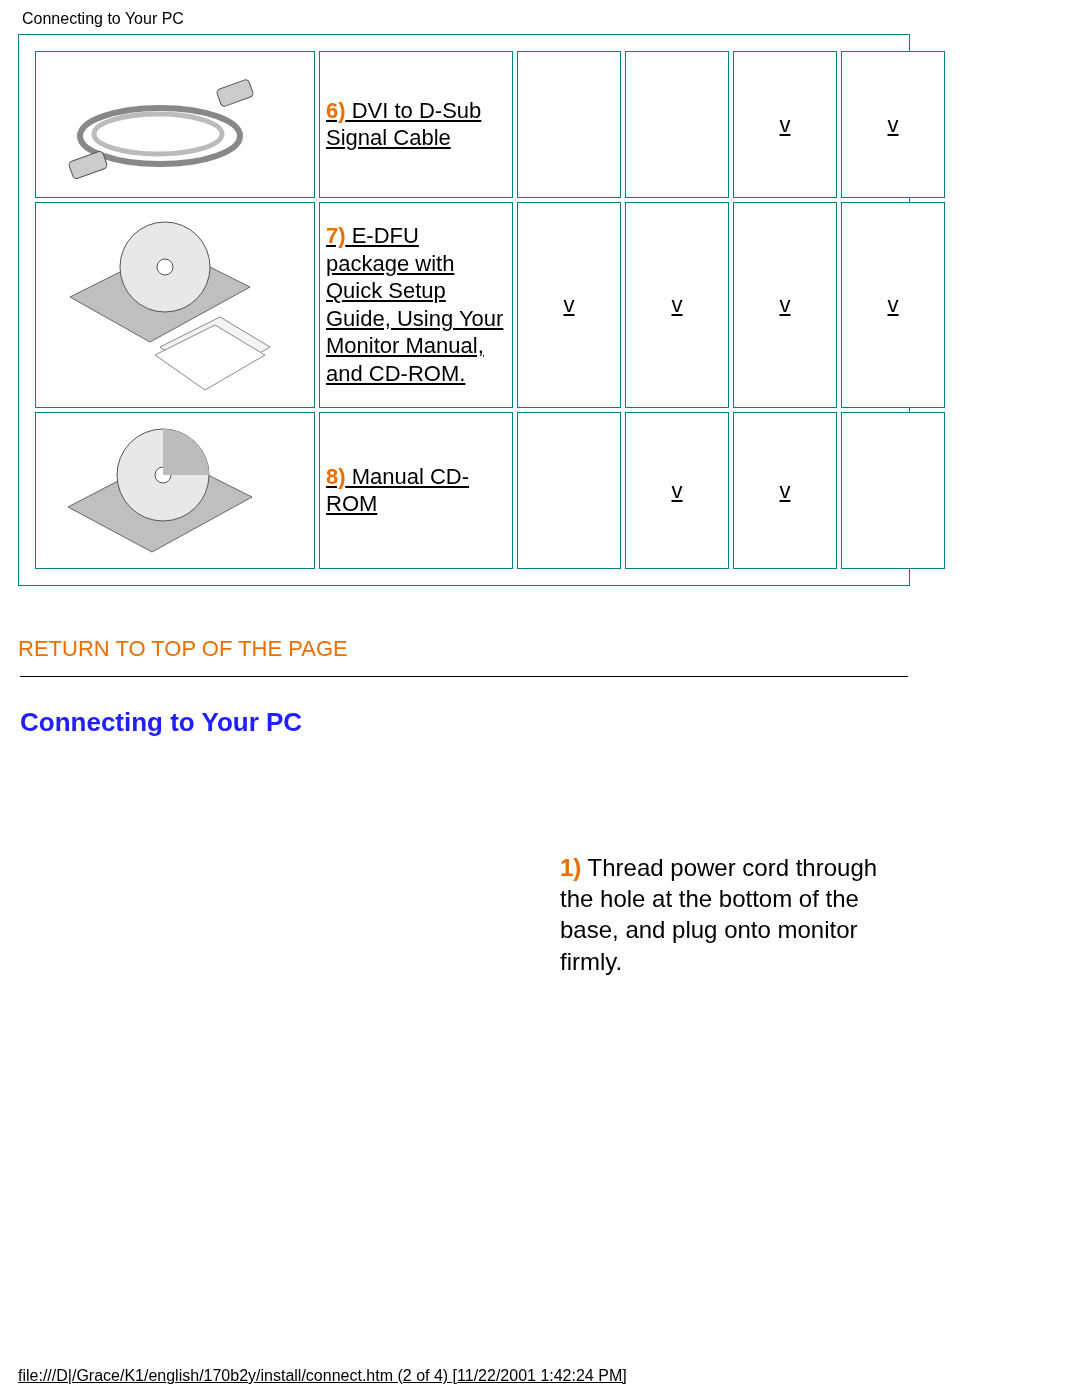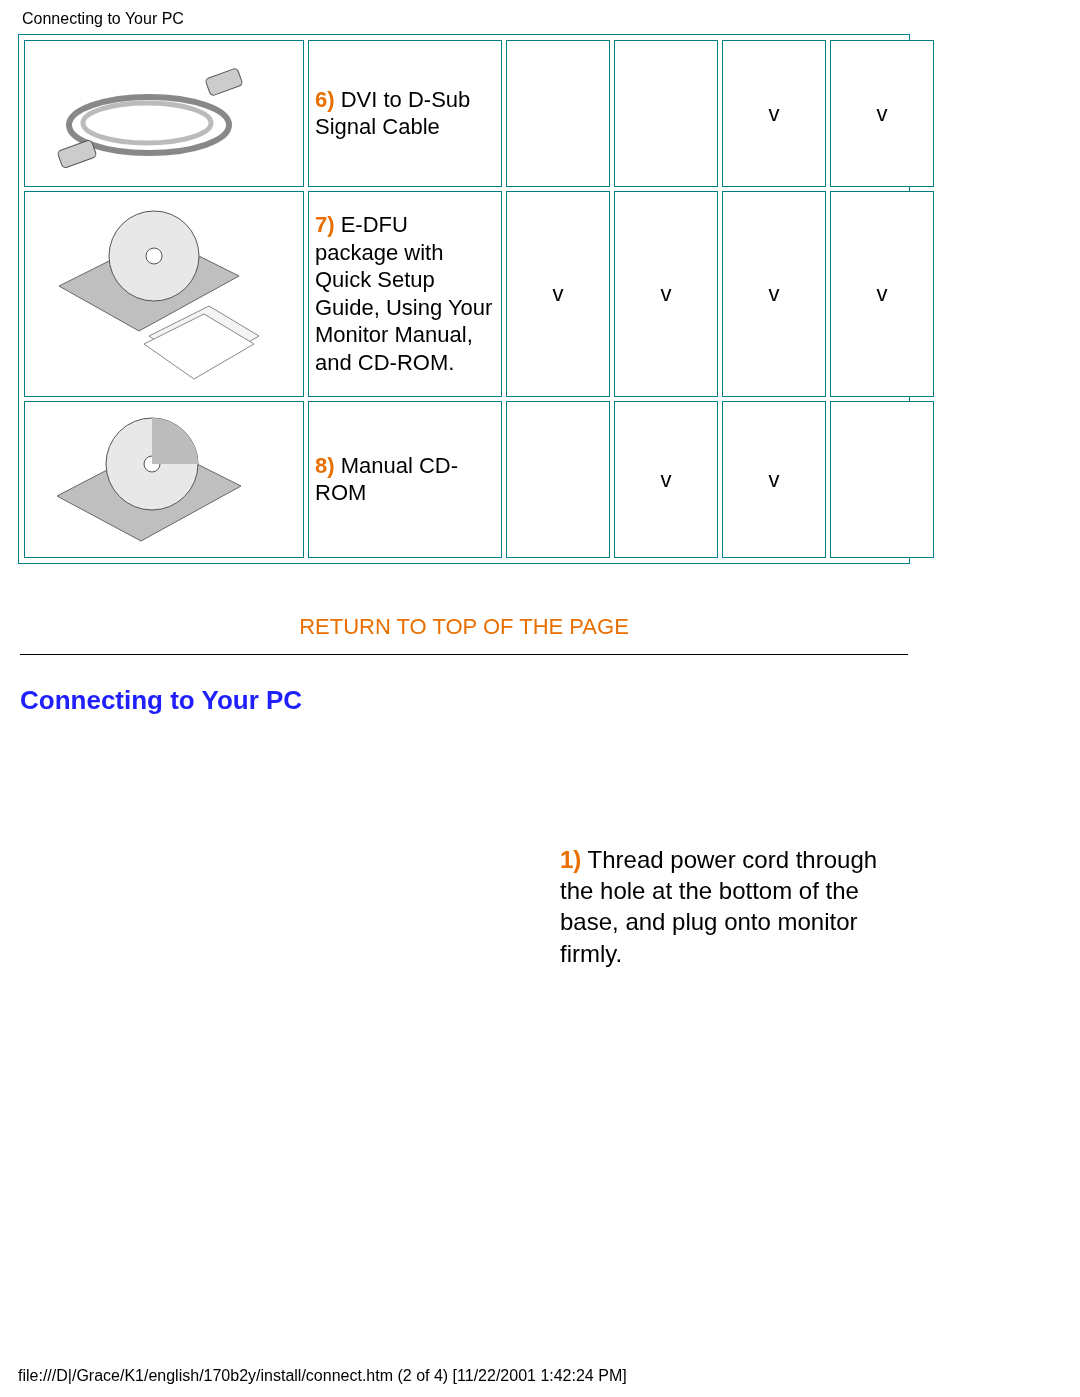--- a/index.html
+++ b/index.html
@@ -16,22 +16,23 @@
     box-sizing: border-box;
     padding: 10px 28px 20px 18px;
     position: relative;
   }
   .header-text {
     font-size: 16px;
     margin: 0 0 6px 4px;
   }
   .outer-wrap {
     border: 1px solid teal;
-    padding: 1px;
+    padding: 12px;
     box-sizing: border-box;
+    text-decoration: underline;
   }
   table.items {
     border-collapse: separate;
     border-spacing: 4px;
     width: 100%;
     table-layout: fixed;
   }
   table.items td {
     border: 1px solid teal;
     vertical-align: middle;
@@ -51,21 +52,20 @@
     width: 270px;
     text-align: center;
     padding: 4px;
   }
   .num {
     color: #e86f00;
     font-weight: bold;
   }
   .return-link {
     display: block;
-    text-align: center;
     color: #e86f00;
     font-size: 22px;
     margin: 50px auto 14px auto;
     text-decoration: none;
   }
   hr.divider {
     border: none;
     border-top: 1px solid #000;
     margin: 0 2px;
   }
@@ -77,27 +77,28 @@
   }
   .steps-block {
     position: absolute;
     right: 48px;
     top: 840px;
     width: 330px;
     font-size: 24px;
     line-height: 1.3;
   }
   .steps-block p {
-    margin: 4px 0 18px 0;
+    margin: 12px 0 18px 0;
   }
   .footer-text {
     position: absolute;
     left: 18px;
     bottom: 12px;
     font-size: 16px;
+    text-decoration: underline;
   }
   
   tr.row-a td { height: 130px; }
   tr.row-b td { height: 190px; }
   tr.row-c td { height: 140px; }
 
   
   .illus { width: 100%; height: 100%; }
 </style>
 </head>

